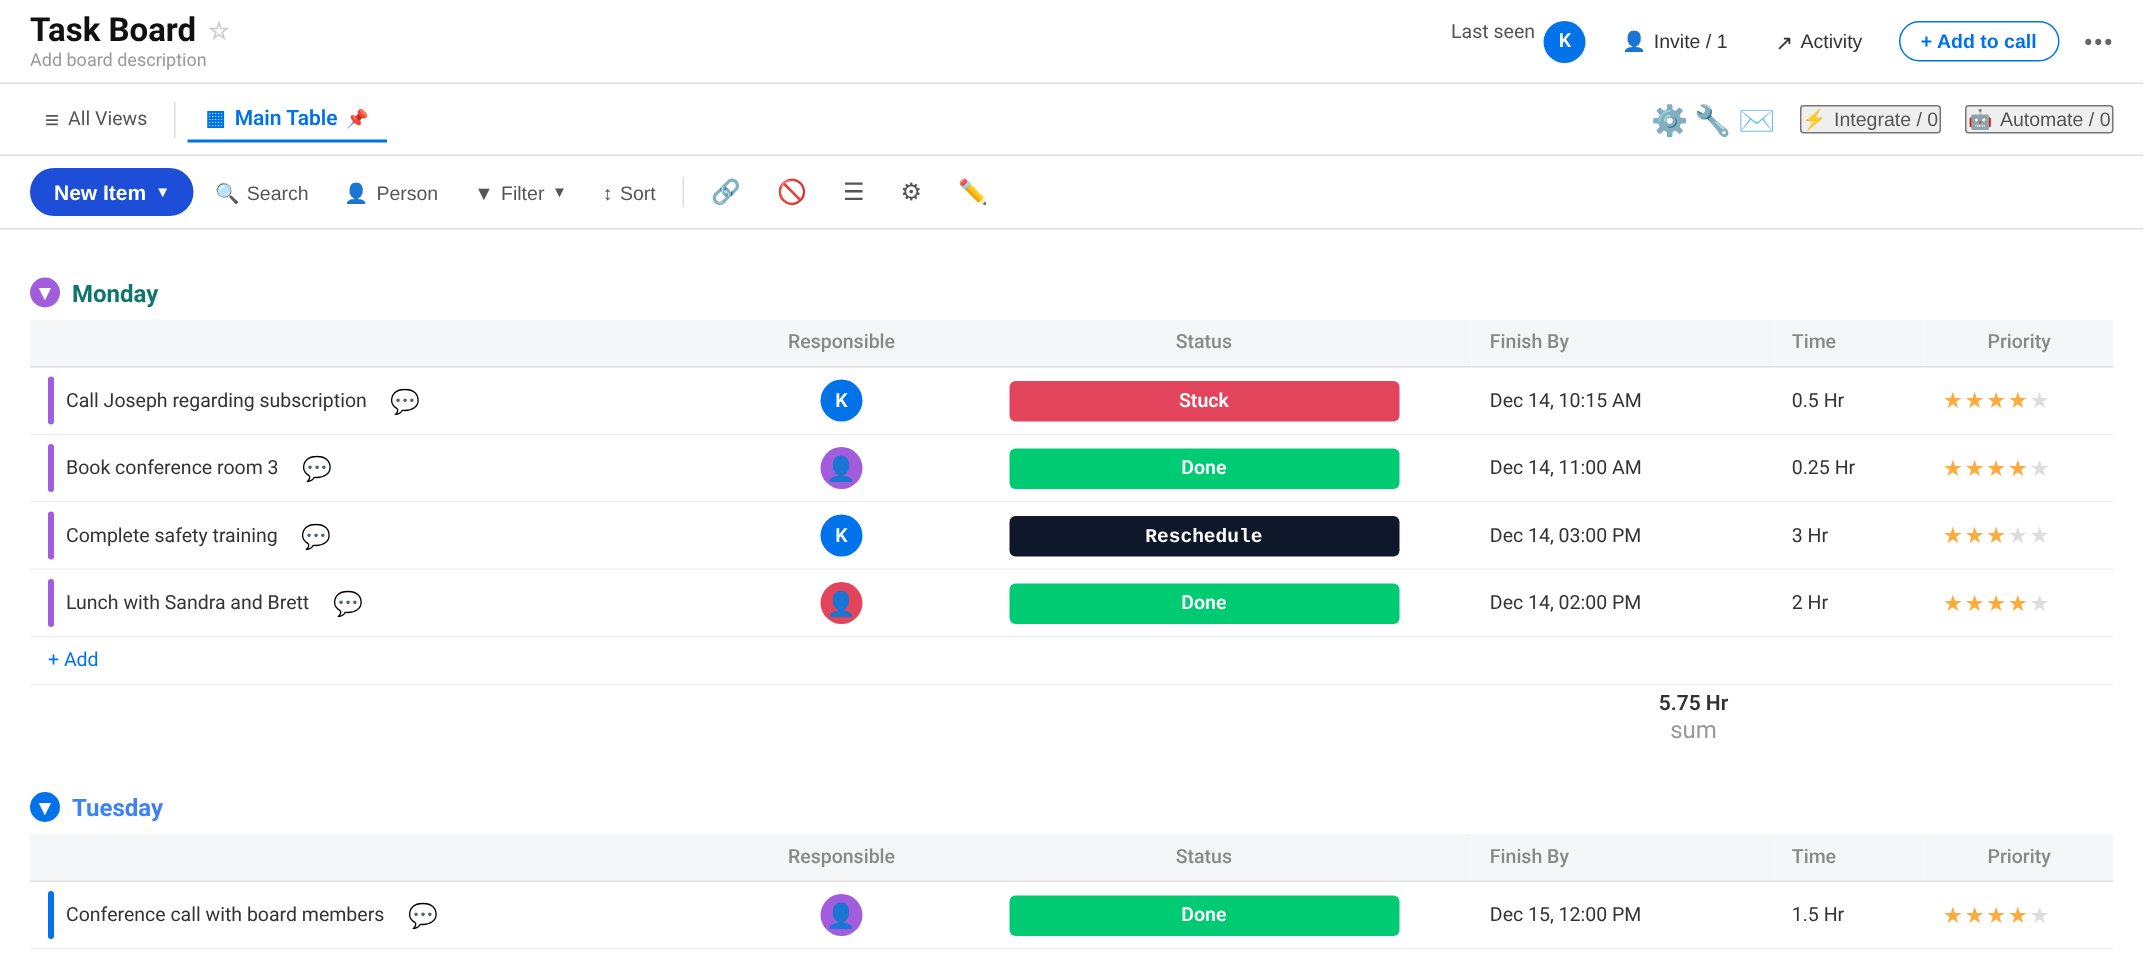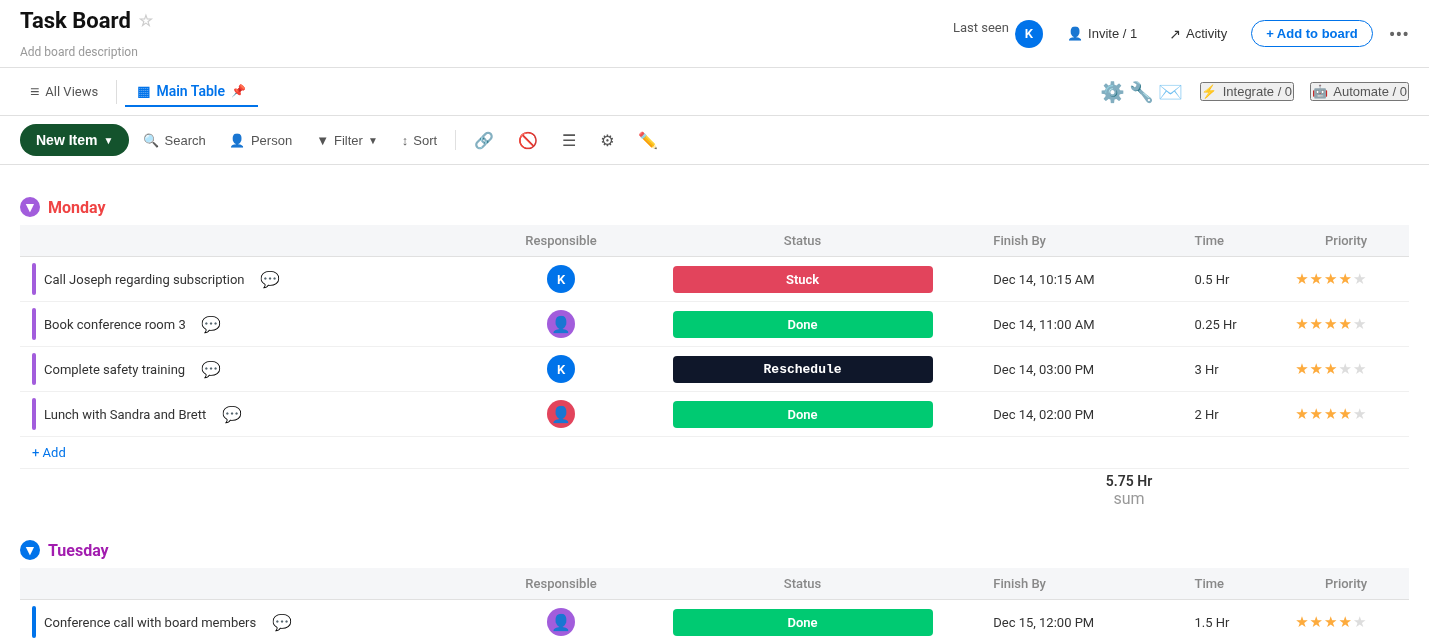--- a/index.html
+++ b/index.html
@@ -8,21 +8,21 @@
     
     .top-header {
       display: flex;
       align-items: center;
       justify-content: space-between;
       padding: 8px 20px;
       border-bottom: 1px solid #e0e0e0;
     }
     .top-header-left { display: flex; flex-direction: column; }
     .app-title { font-size: 22px; font-weight: 700; color: #111; display: flex; align-items: center; gap: 8px; }
-    .app-subtitle { font-size: 12px; color: #999; margin-top: 12px; }
+    .app-subtitle { font-size: 12px; color: #999; margin-top: 0; }
     .top-header-right { display: flex; align-items: center; gap: 16px; }
     .last-seen { display: flex; gap: 6px; font-size: 13px; color: #555; }
     .avatar { width: 28px; height: 28px; border-radius: 50%; background: #0073ea; color: #fff; display: flex; align-items: center; justify-content: center; font-size: 13px; font-weight: 600; }
     .header-btn { display: flex; align-items: center; gap: 5px; font-size: 13px; color: #333; cursor: pointer; padding: 4px 8px; border-radius: 4px; border: none; background: none; }
     .add-to-board-btn { display: flex; align-items: center; gap: 5px; background: #fff; border: 1.5px solid #0073ea; color: #0073ea; font-size: 13px; font-weight: 600; padding: 5px 14px; border-radius: 18px; cursor: pointer; }
     .more-btn { font-size: 20px; color: #666; cursor: pointer; }
 
     
     .nav-row {
       display: flex;
@@ -42,37 +42,37 @@
     .automate-btn { display: flex; align-items: center; gap: 5px; font-size: 13px; color: #555; cursor: pointer; }
 
     
     .toolbar {
       display: flex;
       align-items: center;
       gap: 4px;
       padding: 8px 20px;
       border-bottom: 1px solid #e0e0e0;
     }
-    .new-item-btn { display: flex; align-items: center; gap: 4px; background: #14532d; color: #fff; font-size: 14px; font-weight: 600; padding: 8px 16px; border-radius: 18px; cursor: pointer; border: none; }
+    .new-item-btn { display: flex; align-items: center; gap: 4px; background: #1d4ed8; color: #fff; font-size: 14px; font-weight: 600; padding: 8px 16px; border-radius: 18px; cursor: pointer; border: none; }
     .new-item-btn .dropdown-arrow { font-size: 10px; margin-left: 2px; }
     .toolbar-btn { display: flex; align-items: center; gap: 5px; font-size: 13px; color: #555; padding: 6px 10px; border-radius: 4px; cursor: pointer; border: none; background: none; }
     .toolbar-separator { width: 1px; height: 20px; background: #e0e0e0; margin: 0 4px; }
 
     
     .main-content { padding: 0 20px; overflow-y: auto; }
 
     
     .group-section { margin-top: 24px; }
     .group-header { display: flex; align-items: center; gap: 8px; margin-bottom: 0; padding: 8px 0; }
     .group-toggle { width: 20px; height: 20px; border-radius: 50%; display: flex; align-items: center; justify-content: center; cursor: pointer; border: 2px solid; }
     .group-toggle.monday { border-color: #a25ddc; background: #a25ddc; color: #fff; }
     .group-toggle.tuesday { border-color: #0073ea; background: #0073ea; color: #fff; }
     .group-title { font-size: 16px; font-weight: 700; }
-    .group-title.monday { color: #ef4444; }
-    .group-title.tuesday { color: #a21caf; }
+    .group-title.monday { color: #0f766e; }
+    .group-title.tuesday { color: #3b82f6; }
 
     
     .task-table { width: 100%; border-collapse: collapse; }
     .task-table thead tr { background: #f5f6f8; }
     .task-table th { padding: 8px 12px; text-align: left; font-size: 13px; font-weight: 500; color: #888; border-bottom: 1px solid #e0e0e0; white-space: nowrap; }
     .task-table th.center { text-align: center; }
     .task-table td { padding: 6px 12px; border-bottom: 1px solid #f0f0f0; font-size: 13px; color: #333; vertical-align: middle; }
 
     .task-name-cell { display: flex; align-items: center; gap: 8px; }
     .group-bar { width: 4px; height: 32px; border-radius: 2px; flex-shrink: 0; }
@@ -131,21 +131,21 @@
     </span>
     <button class="header-btn">
       <span>👤</span>
       <span>Invite / 1</span>
     </button>
     <button class="header-btn">
       <span style="font-size:14px;">↗</span>
       <span>Activity</span>
     </button>
     <button class="add-to-board-btn">
-      <span>+ Add to board</span>
+      <span>+ Add to call</span>
     </button>
     <span class="more-btn">•••</span>
   </div>
 </div>
 
 <div class="nav-row">
   <div class="nav-left">
     <div class="all-views-btn">
       <span style="font-size:16px;">≡</span>
       <span>All Views</span>

